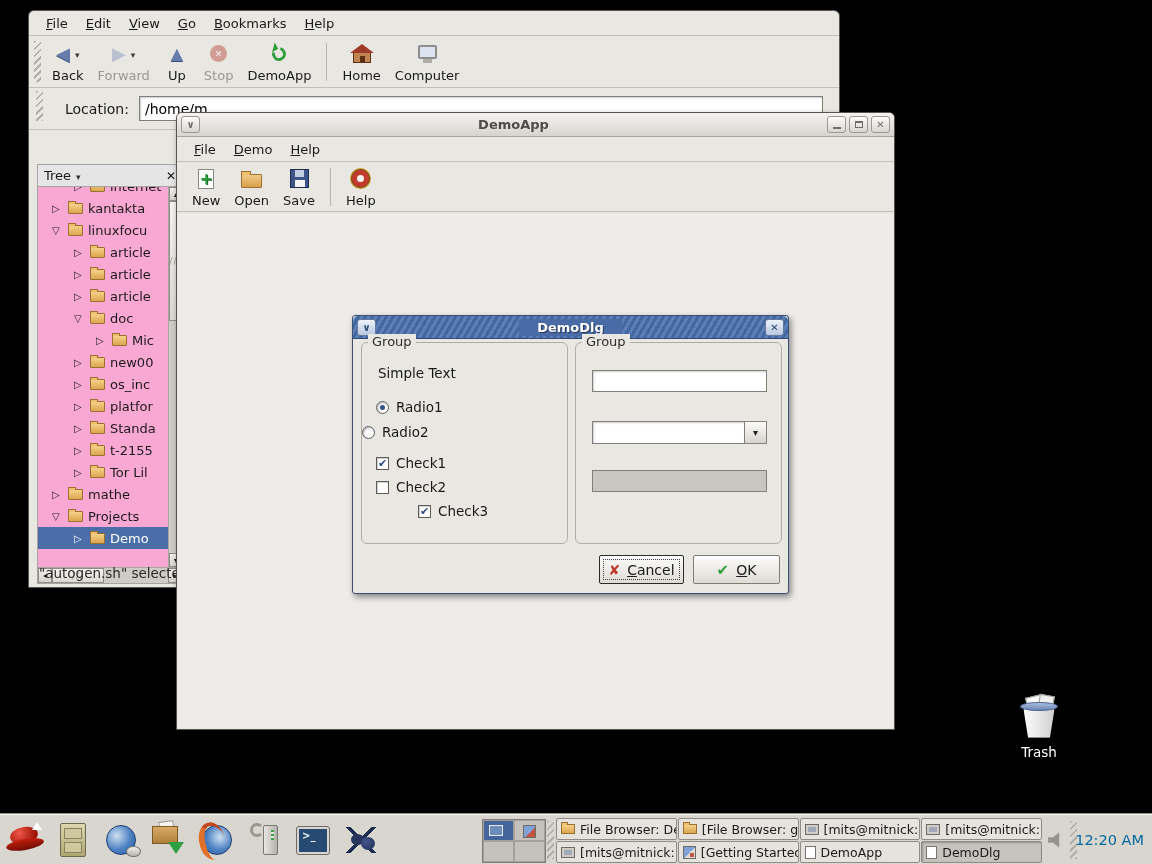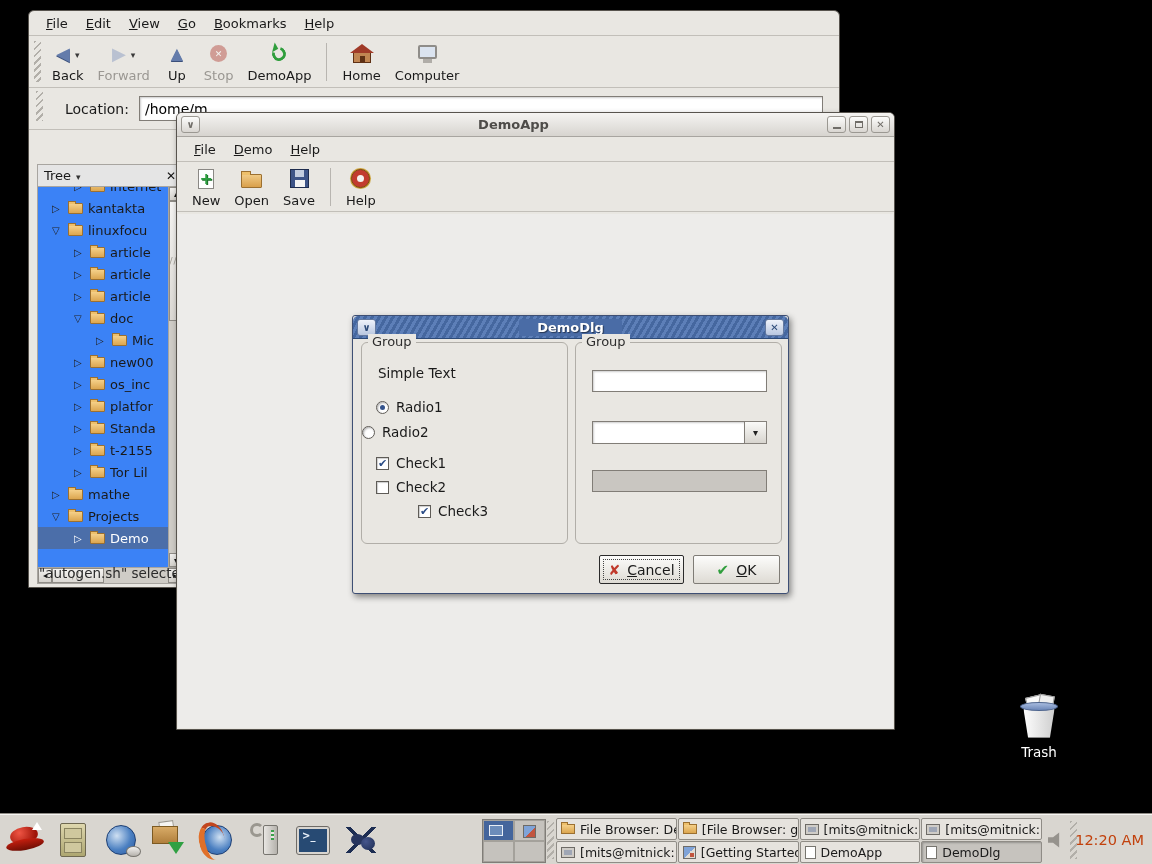--- a/index.html
+++ b/index.html
@@ -68,21 +68,21 @@
   .entry { background:#fff; border:1px solid #817d77; box-shadow:inset 1px 1px 2px rgba(0,0,0,.2); font:13px "DejaVu Sans",sans-serif; padding:1px 5px; }
   input.entry { outline:none; }
 
   
   .sidebar { position:absolute; left:8px; top:153px; width:146px; bottom:3px; display:flex; flex-direction:column; border:1px solid #a8a5a0; background:#fff; }
   .side-head { height:22px; flex:none; background:#e5e5e5; border-bottom:1px solid #a8a5a0; display:flex; align-items:center; padding:0 6px; gap:5px; }
   .side-head .dd::after { content:"\25BE"; font-size:9px; color:#333; }
   .side-head .spacer { flex:1; }
   .side-close::before { content:"\2715"; font-weight:bold; font-size:12px; color:#111; }
   .tree-wrap { flex:1; display:flex; overflow:hidden; }
-  .tree { flex:1; overflow:hidden; background:#3b82f6; }
+  .tree { flex:1; overflow:hidden; background:#f9a8d4; }
   .tree .rows { margin-top:-12px; }
   .trow { height:22px; display:flex; align-items:center; gap:5px; white-space:nowrap; padding-left:14px; }
   .trow.lvl2 { padding-left:36px; }
   .trow.lvl3 { padding-left:58px; }
   .trow.selected { background:#4b6ea9; color:#fff; }
   .expander { width:11px; flex:none; font-size:10px; color:#222; }
   .expander[data-expanded="false"]::before { content:"\25B7"; }
   .expander[data-expanded="true"]::before { content:"\25BD"; }
   .trow.selected .expander { color:#fff; }
   .folder { width:15px; height:11px; flex:none; background:linear-gradient(#f5d089,#dca64f); border:1px solid #9c7030; border-radius:1px; position:relative; }
@@ -134,21 +134,21 @@
   .task-btn { display:flex; align-items:center; gap:5px; padding:0 4px; background:#e6e3de; border:1px solid #8f8c86; border-radius:2px; font-size:12.5px; overflow:hidden; white-space:nowrap; }
   .task-btn[data-active="true"] { background:#c6c3be; box-shadow:inset 1px 1px 2px rgba(0,0,0,.25); }
   .mini-folder { width:14px; height:10px; flex:none; background:linear-gradient(#f5d089,#dca64f); border:1px solid #9c7030; position:relative; }
   .mini-folder::before { content:""; position:absolute; top:-3px; left:-1px; width:5px; height:2px; background:#eec06b; border:1px solid #9c7030; border-bottom:none; }
   .mini-term { width:14px; height:11px; flex:none; background:#cfccc7; border:1px solid #6e6b66; position:relative; }
   .mini-term::after { content:""; position:absolute; inset:2px; background:#9fa6b5; }
   .mini-doc { width:11px; height:13px; flex:none; background:#fff; border:1px solid #77756f; }
   .mini-app { width:13px; height:13px; flex:none; background:linear-gradient(135deg,#7fa3d8 50%,#e0dcd4 50%); border:1px solid #6e6b66; position:relative; }
   .mini-app::after { content:""; position:absolute; right:1px; bottom:1px; width:4px; height:4px; background:#c2553f; }
   .icon-volume { width:18px; height:18px; background:#96938d; clip-path:polygon(0 35%,28% 35%,62% 8%,62% 92%,28% 65%,0 65%); }
-  .clock { position:absolute; right:8px; top:0; height:50px; display:flex; align-items:center; font-size:14.5px; color:#c2410c; }
+  .clock { position:absolute; right:8px; top:0; height:50px; display:flex; align-items:center; font-size:14.5px; color:#0369a1; }
 
   
   .lch-hat { position:relative; width:38px; height:30px; }
   .lch-hat::before { content:""; position:absolute; left:4px; top:2px; width:28px; height:17px; border-radius:50%; background:radial-gradient(circle at 35% 30%,#ef5544,#a01408 75%); transform:rotate(-10deg); }
   .lch-hat::after { content:""; position:absolute; left:0; top:14px; width:38px; height:11px; border-radius:50%; background:linear-gradient(#c41e0e,#6e0e04); transform:rotate(-10deg); }
   .lch-hat .tick { position:absolute; right:2px; top:-3px; width:0; height:0; border-left:5px solid transparent; border-right:5px solid transparent; border-bottom:8px solid #fff; }
   .lch-cabinet { width:26px; height:34px; background:linear-gradient(#ded7ae,#ada670); border:1px solid #6e6850; border-radius:2px; position:relative; }
   .lch-cabinet::before, .lch-cabinet::after { content:""; position:absolute; left:3px; right:3px; height:9px; border:1px solid #8a8460; background:#cfc89e; }
   .lch-cabinet::before { top:4px; } .lch-cabinet::after { top:18px; }
   .lch-globe { width:30px; height:30px; border-radius:50%; background:radial-gradient(circle at 35% 35%,#cfe0f2,#4a7fc1 55%,#2c5a9e); border:1px solid #1d3f74; position:relative; }

